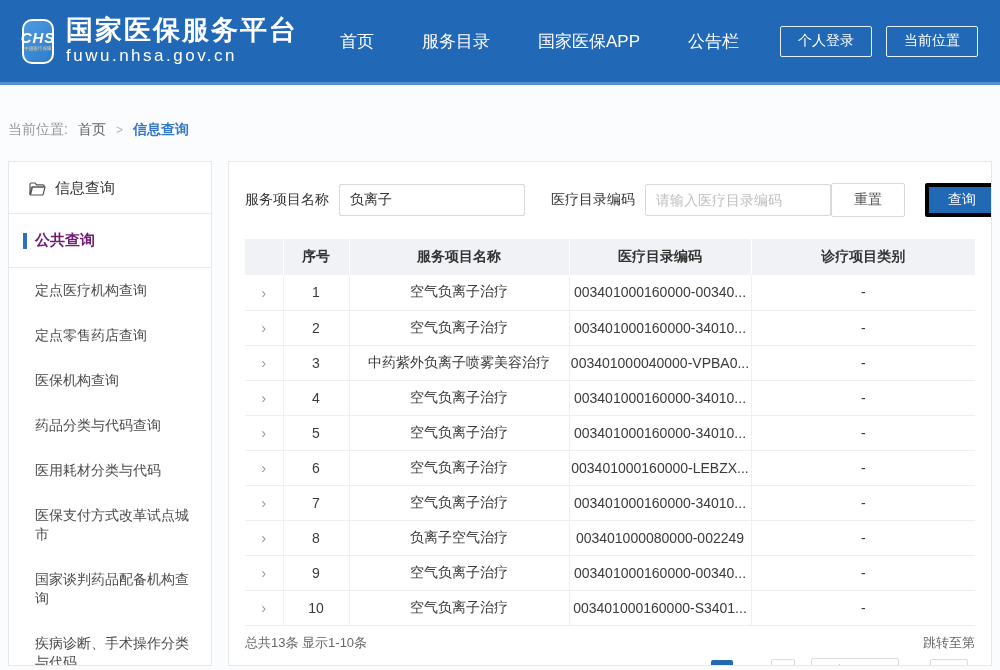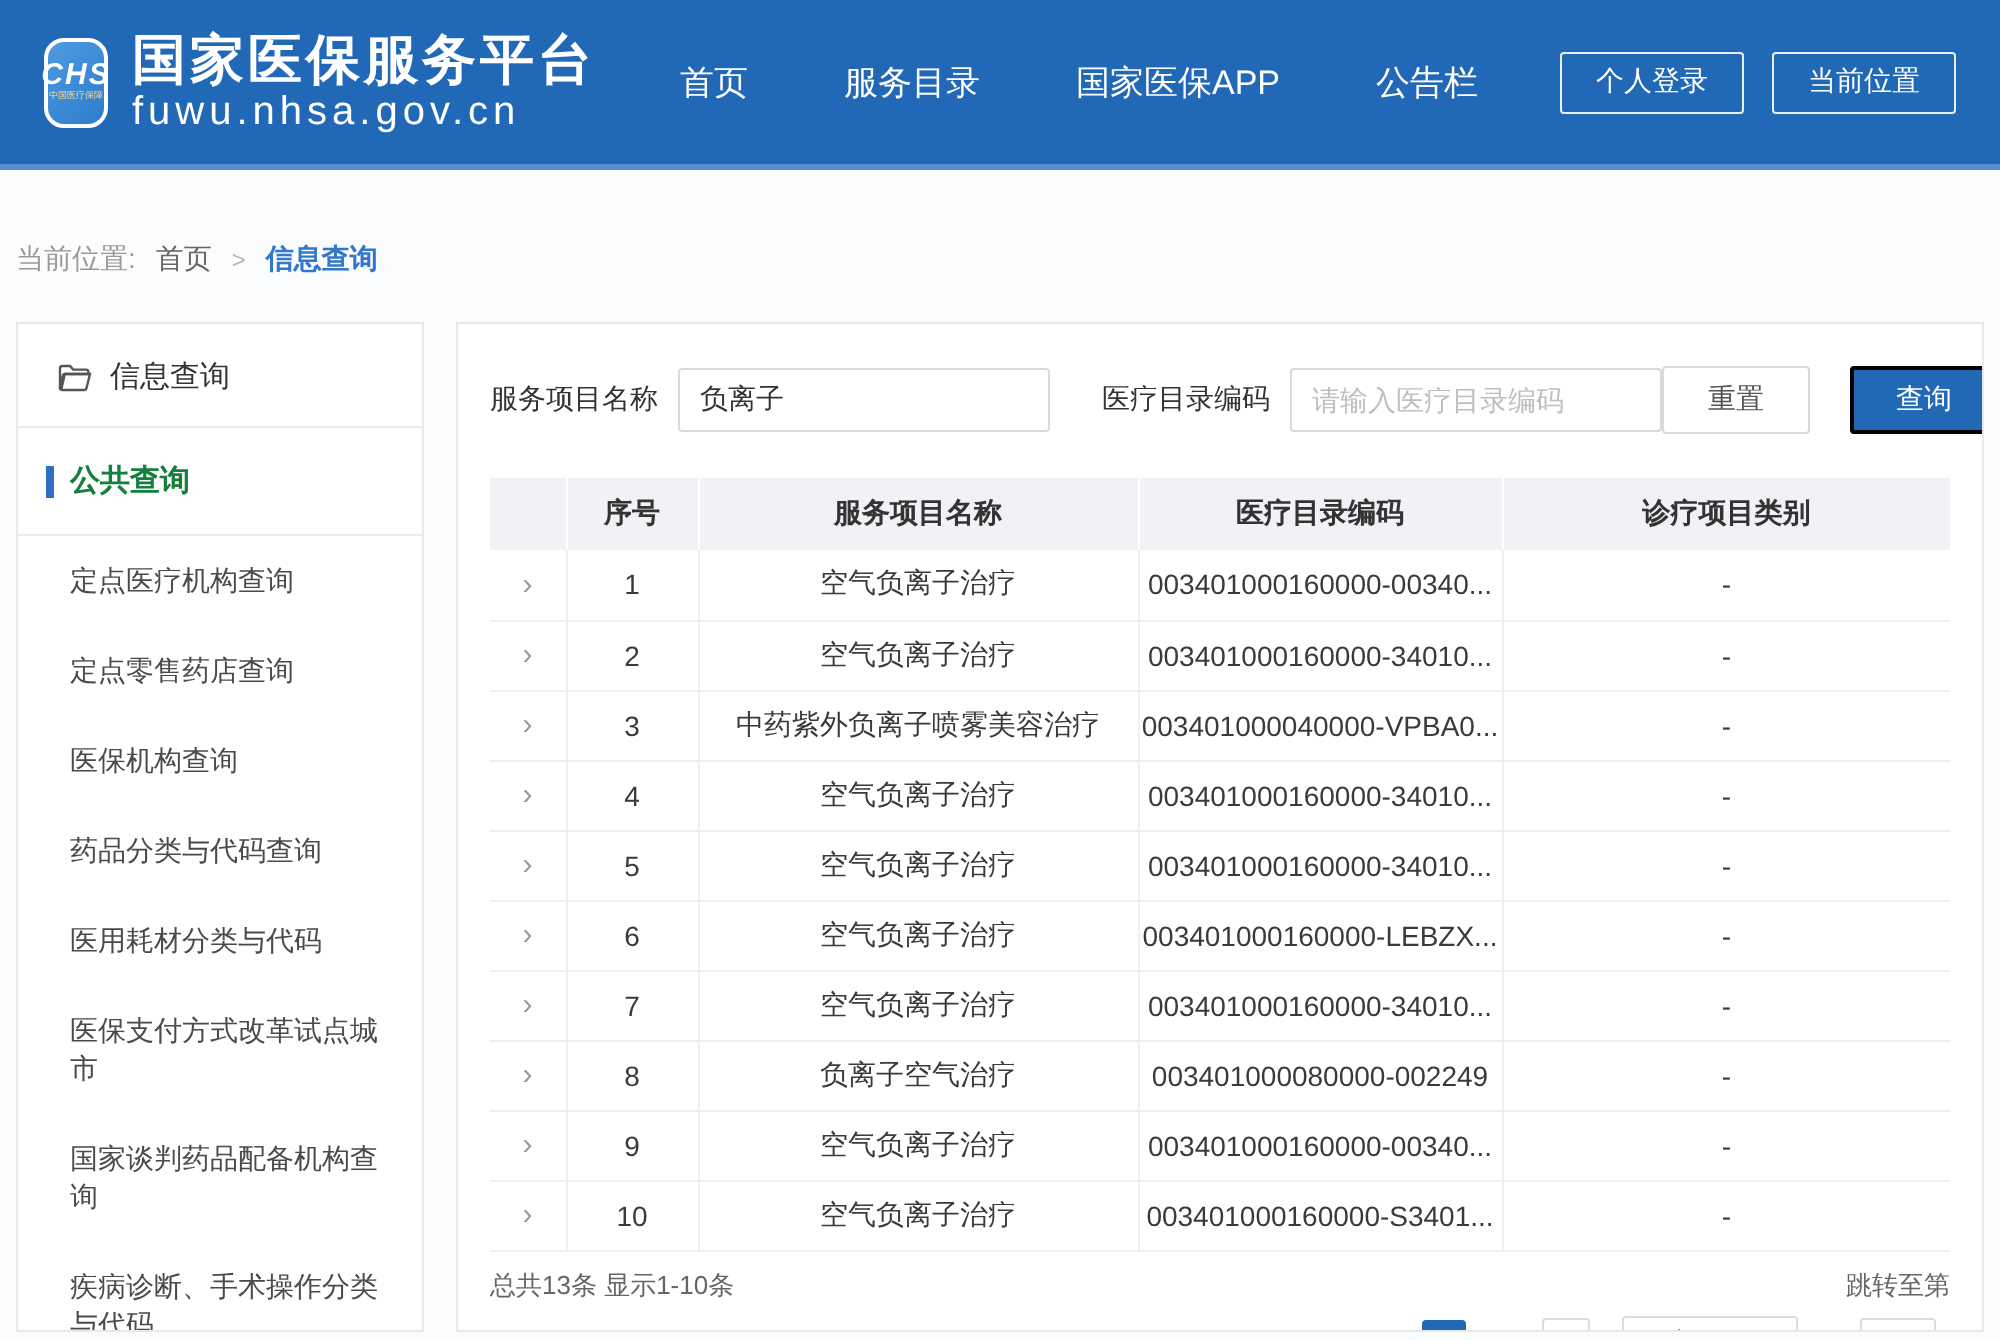--- a/index.html
+++ b/index.html
@@ -26,21 +26,21 @@
     border-radius: 10px;
     background: linear-gradient(135deg, #4e9be0, #2d7ccd);
     display: flex; flex-direction: column;
     align-items: center; justify-content: center;
     color: #fff;
   }
   .logo-badge .chs { font-size: 15px; font-weight: 800; font-style: italic; letter-spacing: 1px; line-height: 15px; }
   .logo-badge .chs-sub { font-size: 5px; color: #ffd98c; line-height: 7px; white-space: nowrap; transform: scale(.9); }
   .logo-text { color: #fff; }
   .logo-text .cn { font-size: 27px; font-weight: 700; letter-spacing: 2px; line-height: 29px; }
-  .logo-text .en { font-size: 20px; letter-spacing: 2.5px; line-height: 22px; }
+  .logo-text .en { font-size: 17px; letter-spacing: 2.5px; line-height: 22px; }
   .main-nav { display: flex; align-items: center; margin-left: 42px; gap: 48px; }
   .main-nav .nav-item { color: #fff; font-size: 17px; cursor: pointer; white-space: nowrap; }
   .header-actions { margin-left: auto; display: flex; gap: 14px; }
   .login-btn {
     min-width: 92px; height: 31px;
     border: 1px solid rgba(255,255,255,.9);
     border-radius: 2px;
     background: transparent;
     color: #fff; font-size: 14px;
     font-family: inherit;
@@ -76,21 +76,21 @@
   .sidebar-header {
     display: flex; align-items: center; gap: 9px;
     padding: 17px 20px 15px 20px;
     border-bottom: 1px solid #e9eaec;
     font-size: 15px; color: #333;
   }
   .sidebar-section {
     display: flex; align-items: center; gap: 8px;
     padding: 17px 14px;
     border-bottom: 1px solid #e9eaec;
-    font-size: 15px; font-weight: 700; color: #15803d;
+    font-size: 15px; font-weight: 700; color: #701a75;
   }
   .section-bar { width: 4px; height: 16px; background: #2c6fc4; flex: none; }
   .sidebar-item {
     padding: 13px 12px 13px 26px;
     font-size: 14px; color: #4a4a4a;
     line-height: 19px;
     cursor: pointer;
   }
 
   
@@ -111,21 +111,21 @@
     outline: none;
   }
   .text-input::placeholder { color: #bfbfbf; }
   .btn {
     height: 34px; min-width: 74px;
     border-radius: 2px; font-size: 14px;
     font-family: inherit;
     cursor: pointer;
   }
   .btn-reset { margin-left: auto; background: #fff; border: 1px solid #d9d9d9; color: #555; }
-  .btn-query { margin-left: 20px; background: #2169b5; border: 2px solid #000000; color: #fff; }
+  .btn-query { margin-left: 20px; background: #2169b5; border: 4px solid #000000; color: #fff; }
 
   
   .result-table { width: 100%; border-collapse: collapse; margin-top: 22px; table-layout: fixed; }
   .result-table th {
     background: #f1f2f5;
     font-size: 14px; font-weight: 700; color: #333;
     height: 36px; text-align: center;
     border-right: 1px solid #fff;
   }
   .result-table th:last-child { border-right: none; }

